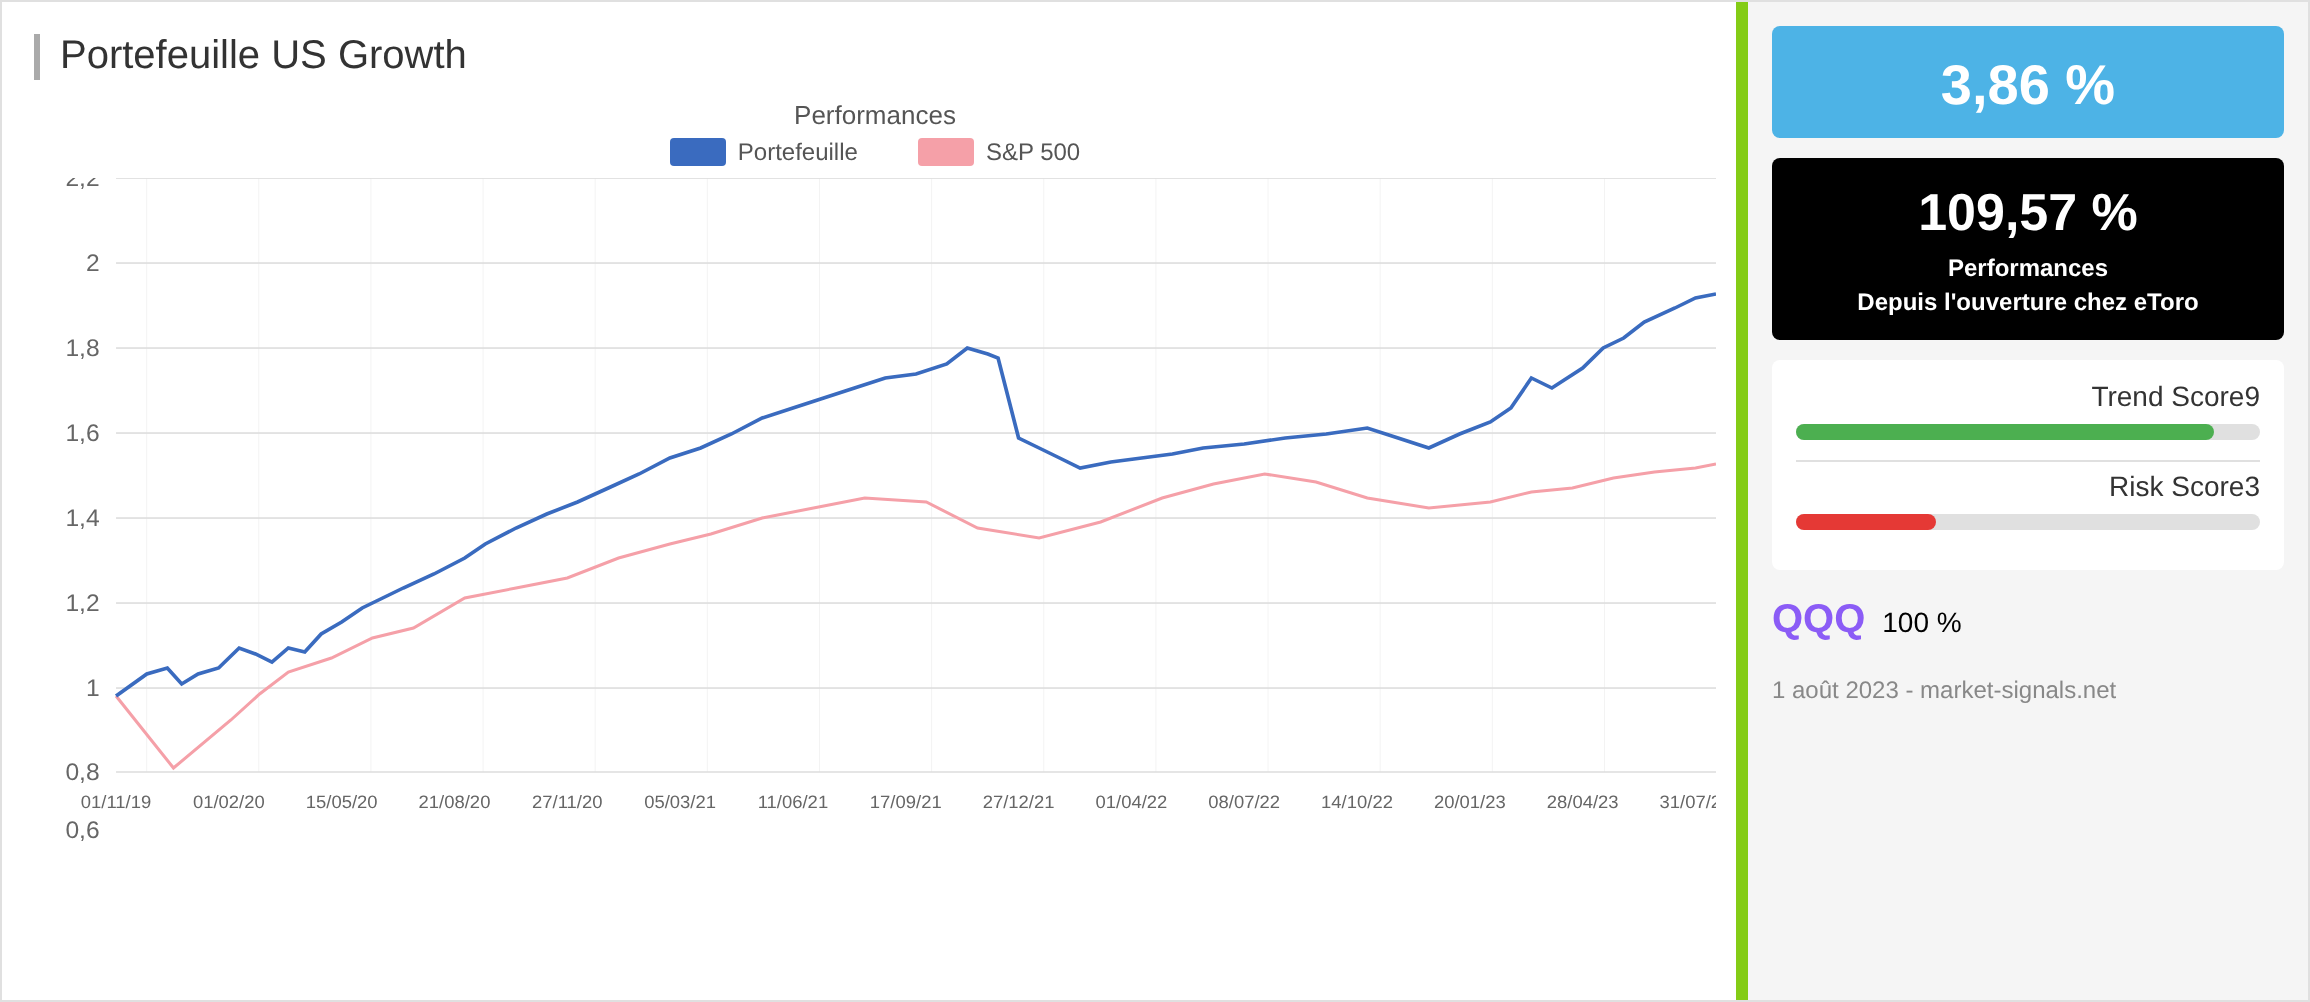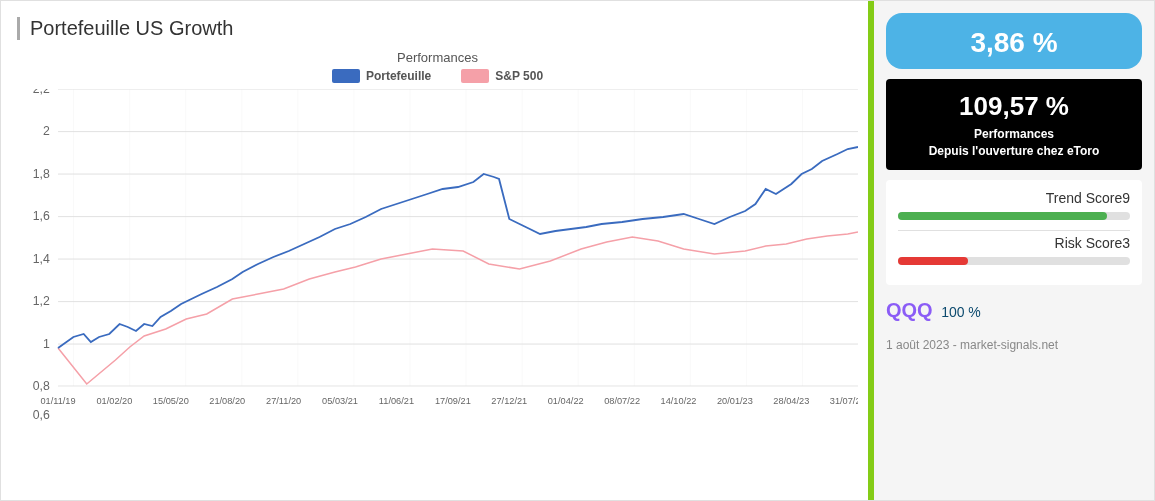--- a/index.html
+++ b/index.html
@@ -40,21 +40,20 @@
       text-align: center;
       font-size: 13px;
       color: #555;
       margin-bottom: 4px;
     }
     .legend {
       display: flex;
       justify-content: center;
       gap: 30px;
       margin-bottom: 6px;
-      font-weight: bold;
     }
     .legend-item {
       display: flex;
       align-items: center;
       gap: 6px;
       font-size: 12px;
       color: #555;
     }
     .legend-box {
       width: 28px;
@@ -73,21 +72,21 @@
     .right-panel {
       width: 280px;
       padding: 12px;
       display: flex;
       flex-direction: column;
       gap: 10px;
       background: #f5f5f5;
     }
     .perf-card-blue {
       background: #4db3e6;
-      border-radius: 16px;
+      border-radius: 4px;
       text-align: center;
       padding: 14px 10px 10px;
       color: #fff;
     }
     .perf-card-blue .big-num {
       font-size: 28px;
       font-weight: bold;
     }
     .perf-card-blue .label {
       font-size: 13px;
@@ -152,21 +151,21 @@
       padding: 4px 0;
     }
     .qqq-label {
       font-size: 20px;
       color: #8b5cf6;
       font-weight: bold;
       display: inline;
     }
     .qqq-pct {
       font-size: 14px;
-      color: #0c4a6e;
+      color: #000000;
       margin-left: 4px;
     }
     .date-label {
       font-size: 12px;
       color: #888;
       margin-top: 16px;
     }
     .divider {
       border: none;
       border-top: 1px solid #e0e0e0;

